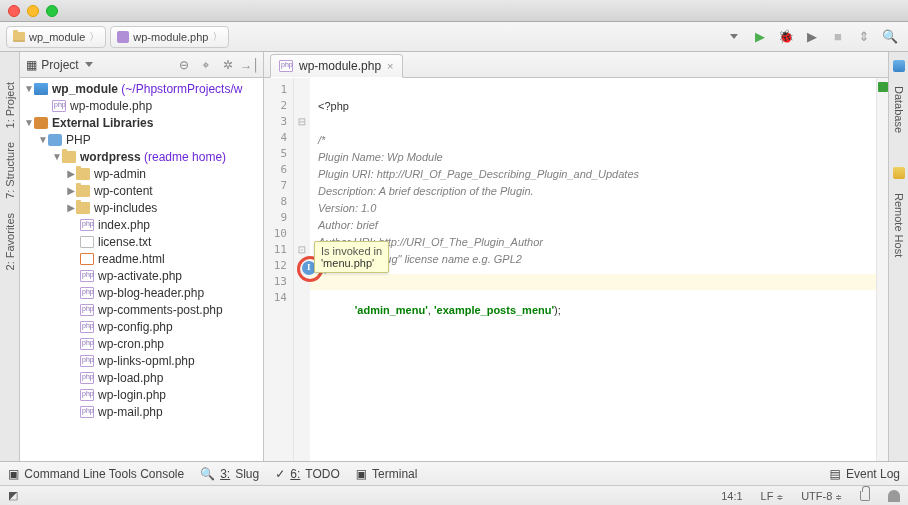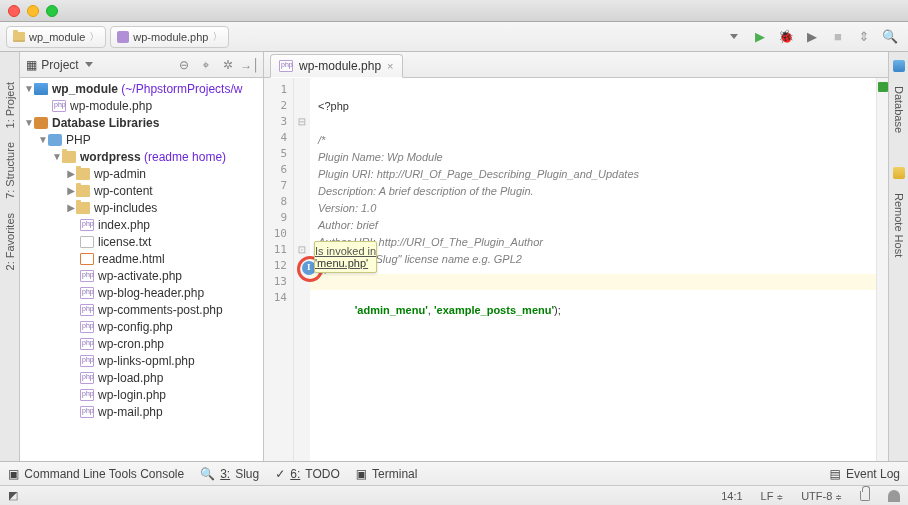--- a/index.html
+++ b/index.html
@@ -81,21 +81,21 @@
     .code { flex:1; padding:4px 8px 0 8px; font-family: Menlo, monospace; font-size:11px; line-height:16px; color:#333; white-space:pre; position:relative; }
     .kw-php { color:#333; font-weight:normal; }
     .comment { color:#808080; font-style:italic; }
     .str { color:#008000; font-weight:bold; }
     .hl-line { background:#fffae3; display:block; height:16px; position:absolute; left:0; right:0; }
 
     .error-stripe { width:12px; background:#f4f4f4; border-left:1px solid #e5e5e5; position:relative; }
     .ok-box { position:absolute; top:4px; left:1px; width:10px; height:10px; background:#3aa03a; border-radius:1px; }
 
     
-    .tooltip-box { position:absolute; left:314px; top:241px; background:#feffd6; border:1px solid #c9c77a; border-radius:2px; padding:3px 0; font-size:11px; color:#555; font-family:"Lucida Grande",sans-serif; z-index:10; box-shadow: 0 1px 3px rgba(0,0,0,.15); text-decoration: underline; }
+    .tooltip-box { position:absolute; left:314px; top:241px; background:#feffd6; border:1px solid #c9c77a; border-radius:2px; padding:3px 6px; font-size:11px; color:#555; font-family:"Lucida Grande",sans-serif; z-index:10; box-shadow: 0 1px 3px rgba(0,0,0,.15); }
     .tooltip-box .tt-strong { color:#333; }
 
     .call-marker { position:absolute; left:297px; top:256px; width:26px; height:26px; border:3px solid #e74c3c; border-radius:50%; z-index:9; }
     .call-glyph { position:absolute; left:302px; top:261px; width:14px; height:14px; background:#5f9bd6; border-radius:50%; z-index:8; }
     .call-glyph:before { content:"I"; color:#fff; font-size:9px; font-family:serif; font-weight:bold; position:absolute; left:5px; top:1px; }
 
     
     .tool-window-bar { height:24px; background: linear-gradient(#f6f6f6,#ececec); border-top:1px solid #bdbdbd; display:flex; align-items:center; padding:0 8px; font-size:12px; color:#444; gap:16px; }
     .twb-item { display:flex; align-items:center; gap:5px; }
     .twb-item .num-u { text-decoration:underline; }
@@ -171,21 +171,21 @@
     </div>
     <div class="tree">
       <div class="tree-row"><span class="disclosure">▼</span><span class="icon module-icon"></span><span class="bold">wp_module</span>&nbsp;<span class="muted">(~/PhpstormProjects/w</span></div>
       <div class="tree-row ind-2">
           <span class="icon php-file-icon"></span>
           <span>wp-module.php</span>
         </div>
       <div class="tree-row">
           <span class="disclosure">▼</span>
           <span class="icon lib-icon"></span>
-          <span class="bold">Database Libraries</span>
+          <span class="bold">External Libraries</span>
         </div>
       <div class="tree-row ind-1">
           <span class="disclosure">▼</span>
           <span class="icon lib-icon" style="background:#6fa8dc"></span>
           <span>PHP</span>
         </div>
       <div class="tree-row ind-2"><span class="disclosure">▼</span><span class="icon folder-icon"></span><span class="bold">wordpress</span>&nbsp;<span class="muted">(readme home)</span></div>
       <div class="tree-row ind-3">
           <span class="disclosure">▶</span>
           <span class="icon folder-icon"></span>

